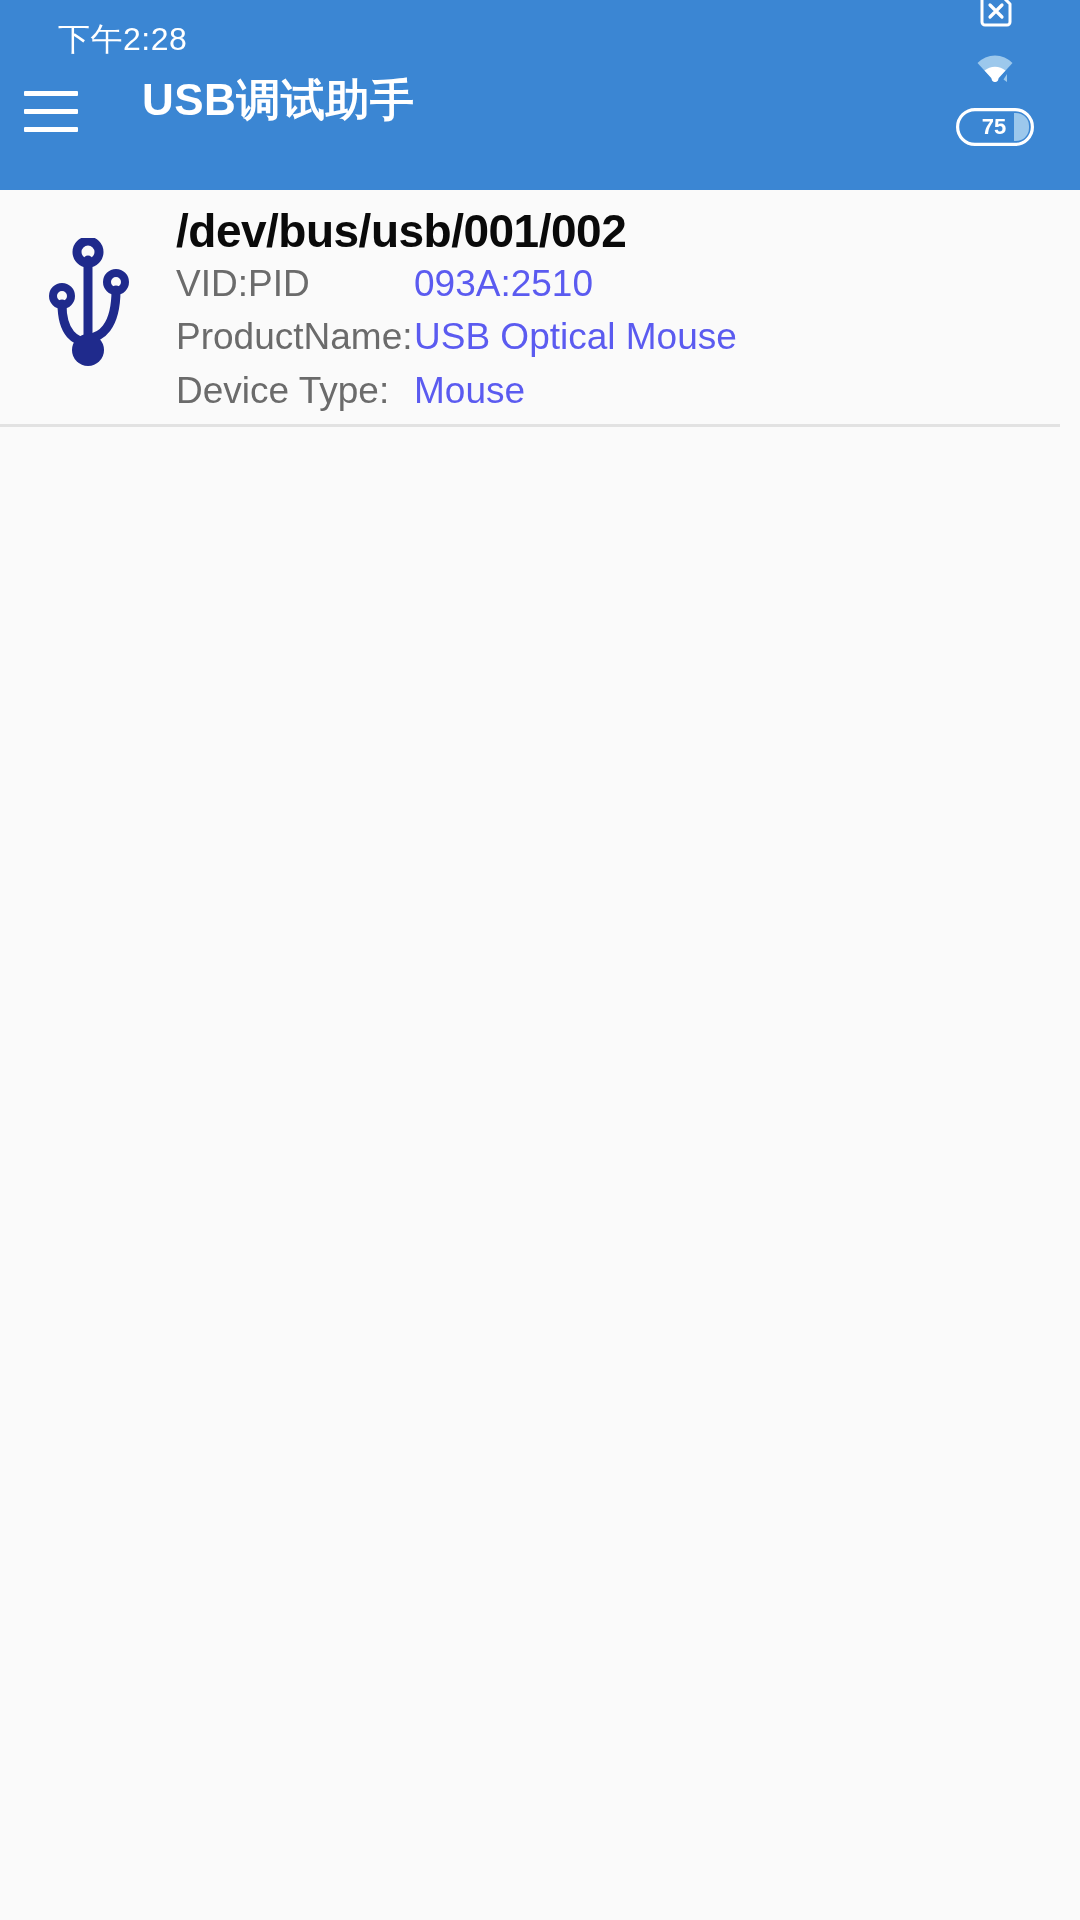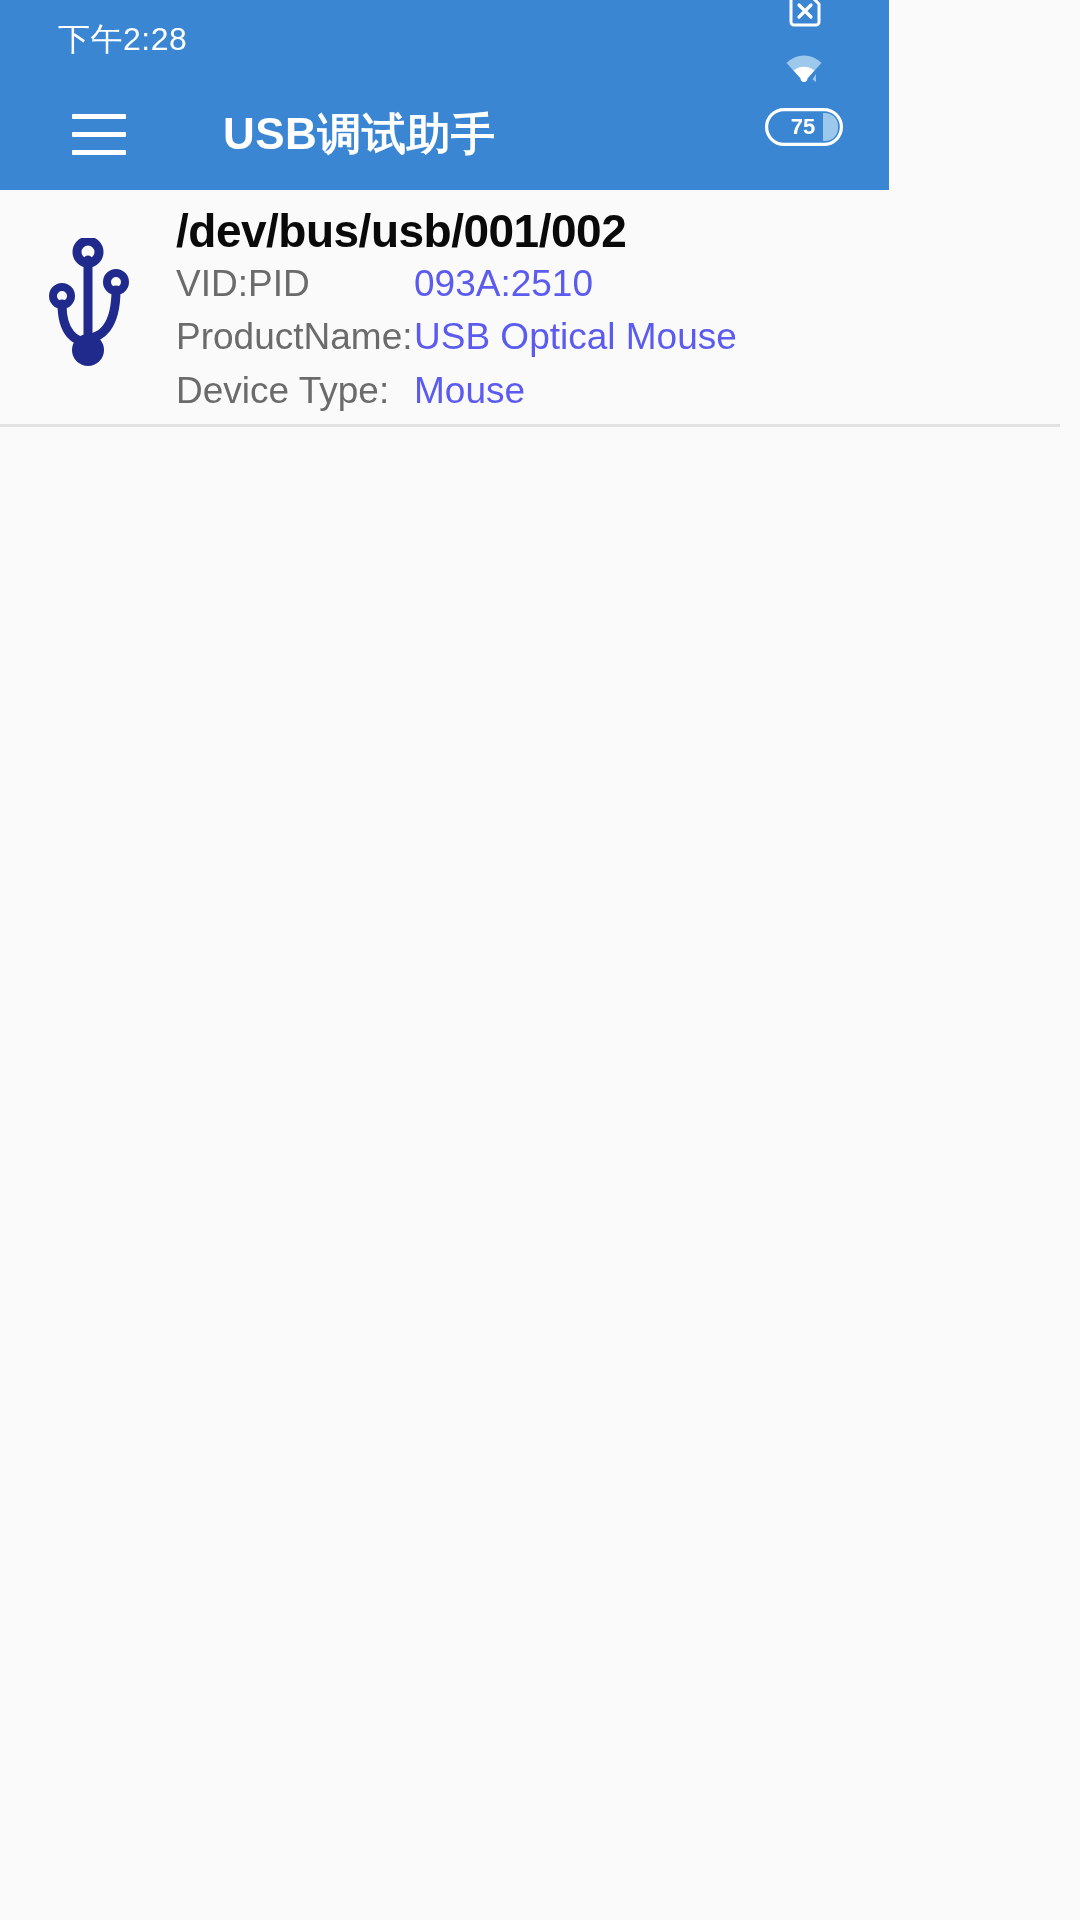--- a/index.html
+++ b/index.html
@@ -7,21 +7,21 @@
   html, body {
     width:1080px; height:1920px;
     background:#FAFAFA;
     font-family:"Liberation Sans","DejaVu Sans",sans-serif;
     overflow:hidden;
   }
 
   
   .appbar {
     background:#3B86D3;
-    width:889px;
+    width:1080px;
     height:190px;
     position:relative;
   }
 
   
   .statusbar {
     height:78px;
     display:flex;
     align-items:center;
     justify-content:space-between;
@@ -53,23 +53,21 @@
     line-height:1;
     top:50%;
     transform:translateY(-50%);
     padding-right:2px;
   }
 
   
   .titlebar {
     height:112px;
     display:flex;
-    align-items:center;
-    padding-left:72px;
-    gap:33px;
+    padding-left:24px;
   }
   .menu-btn {
     width:66px; height:66px;
     display:flex;
     flex-direction:column;
     justify-content:center;
     gap:13px;
     cursor:pointer;
   }
   .menu-btn span {

